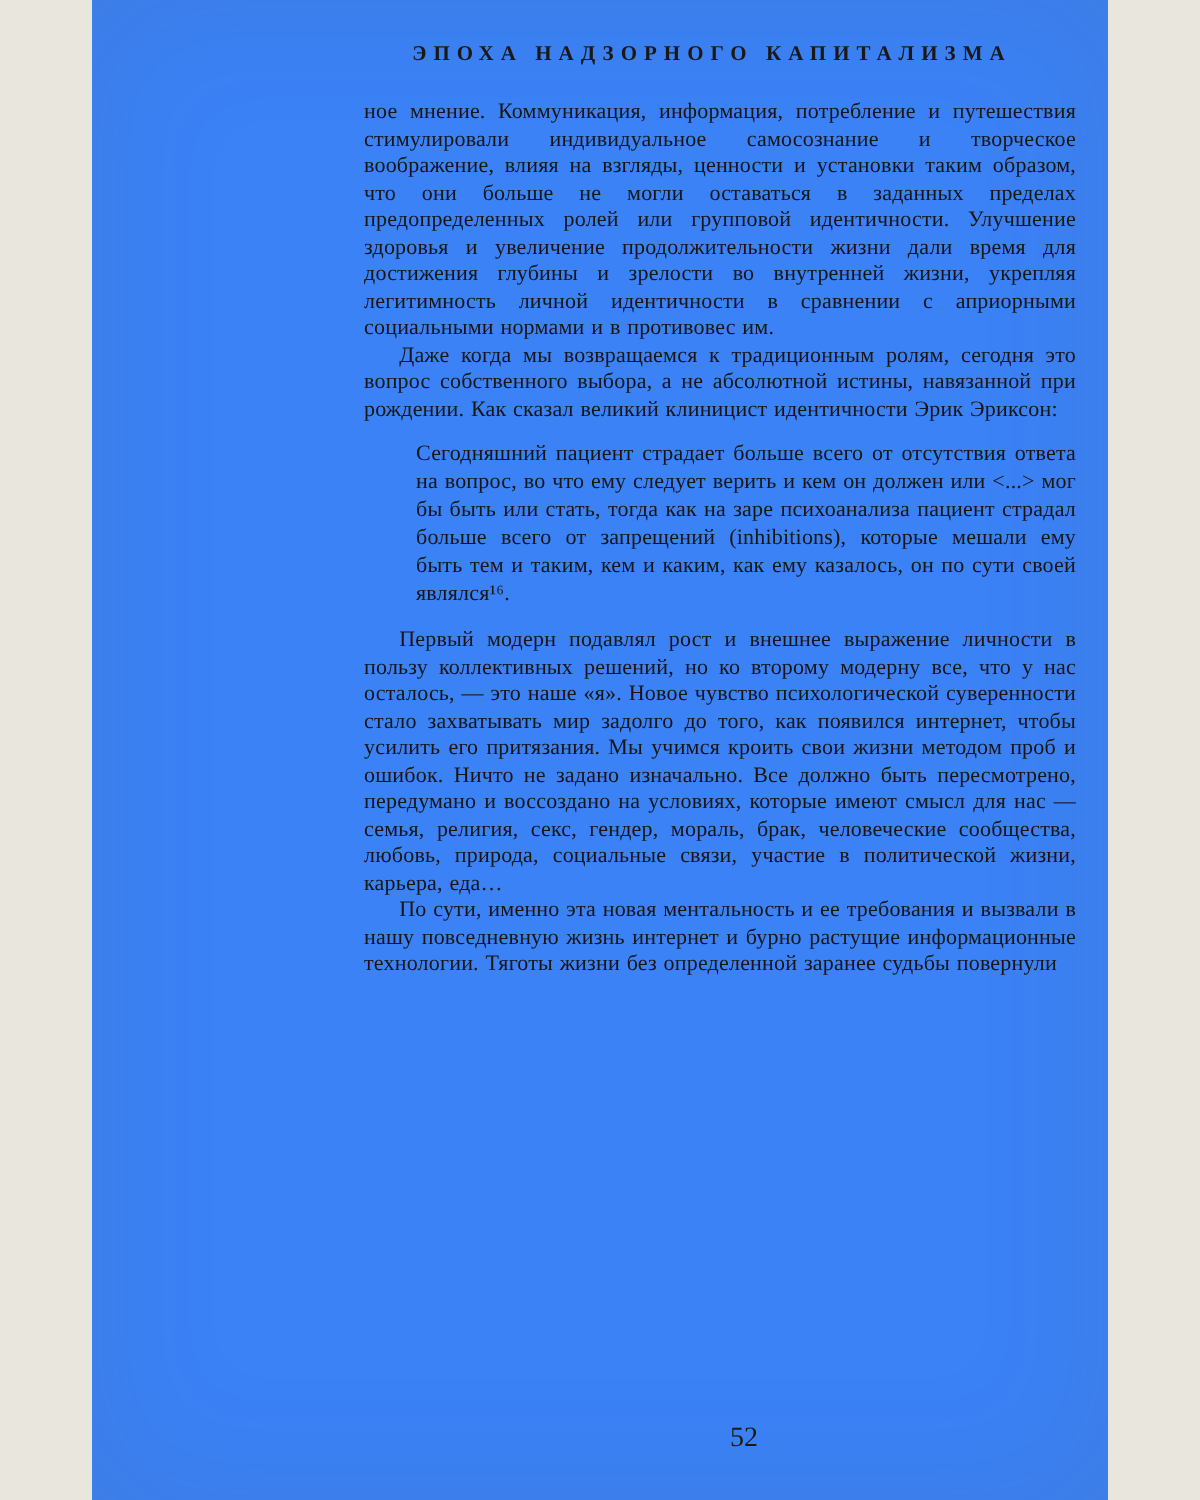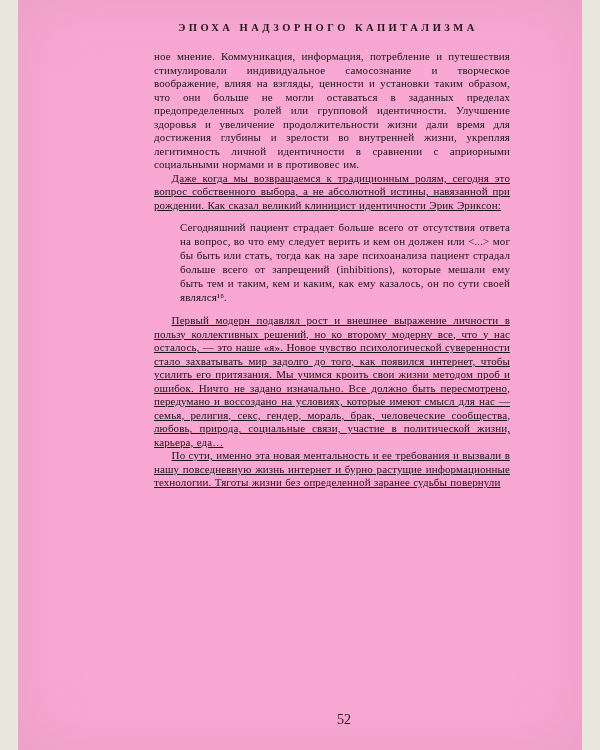--- a/index.html
+++ b/index.html
@@ -3,24 +3,24 @@
 <meta charset="utf-8">
 <style>
   html, body {
     margin: 0;
     padding: 0;
     background: #e9e6de;
     font-family: "Liberation Serif", "DejaVu Serif", serif;
   }
   .scan-page {
     position: relative;
-    width: 564px;
+    width: 508px;
     height: 750px;
     margin: 0 auto;
-    background: #f9a8d4;
+    background: #3b82f6;
     box-shadow: inset 0 0 70px rgba(90, 80, 60, 0.10);
     color: #181512;
     overflow: hidden;
   }
   .running-header {
     position: absolute;
     top: 22px;
     left: 110px;
     width: 400px;
     text-align: center;
@@ -38,21 +38,20 @@
   .text-column p {
     margin: 0;
     font-size: 11px;
     line-height: 1.23;
     text-align: justify;
     letter-spacing: 0.1px;
     word-spacing: 0.5px;
   }
   .text-column p.indent {
     text-indent: 1.6em;
-    text-decoration: underline;
   }
   .text-column p.quote {
     margin: 9px 0 9px 26px;
     width: 330px;
     font-size: 11px;
     line-height: 1.27;
   }
   .page-number {
     position: absolute;
     bottom: 22px;

